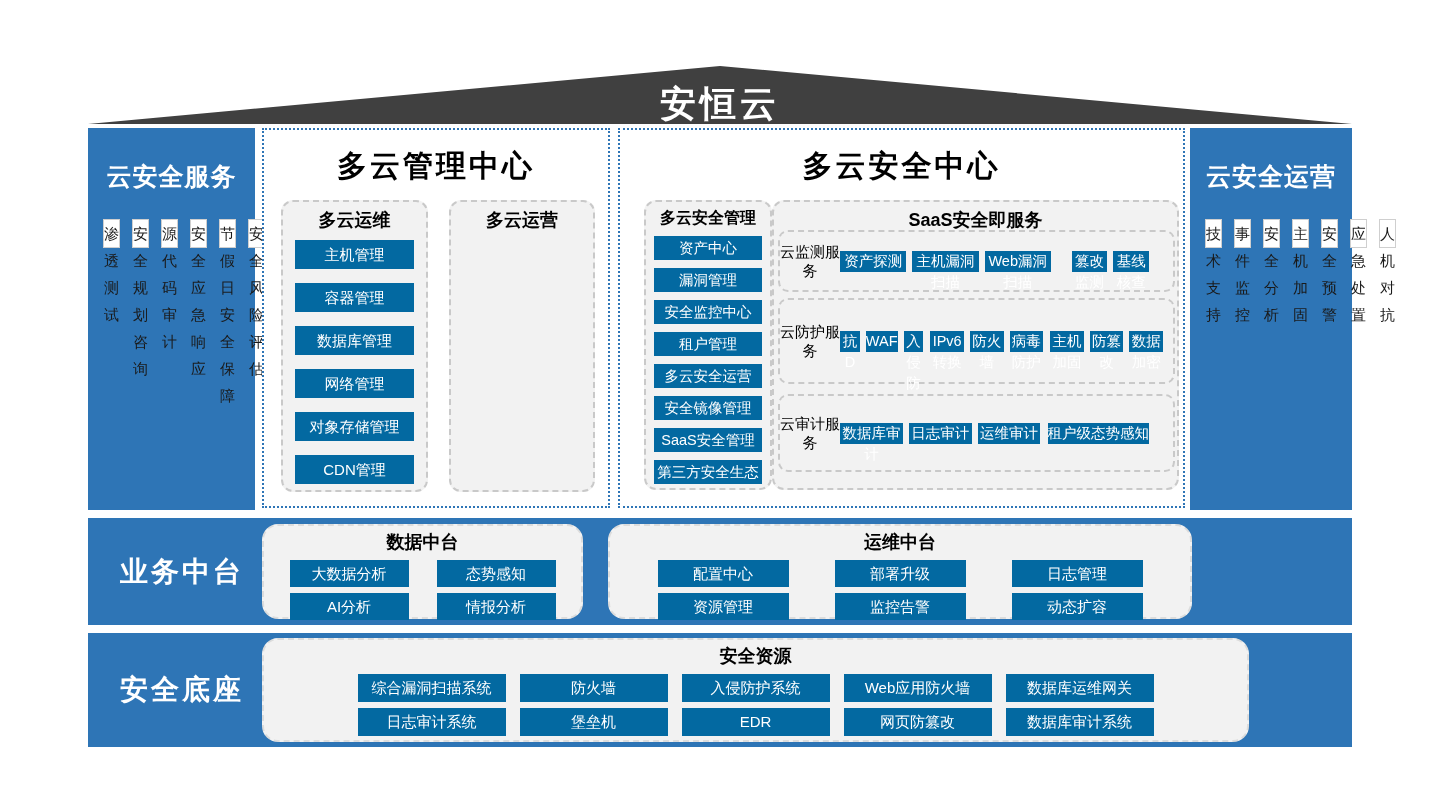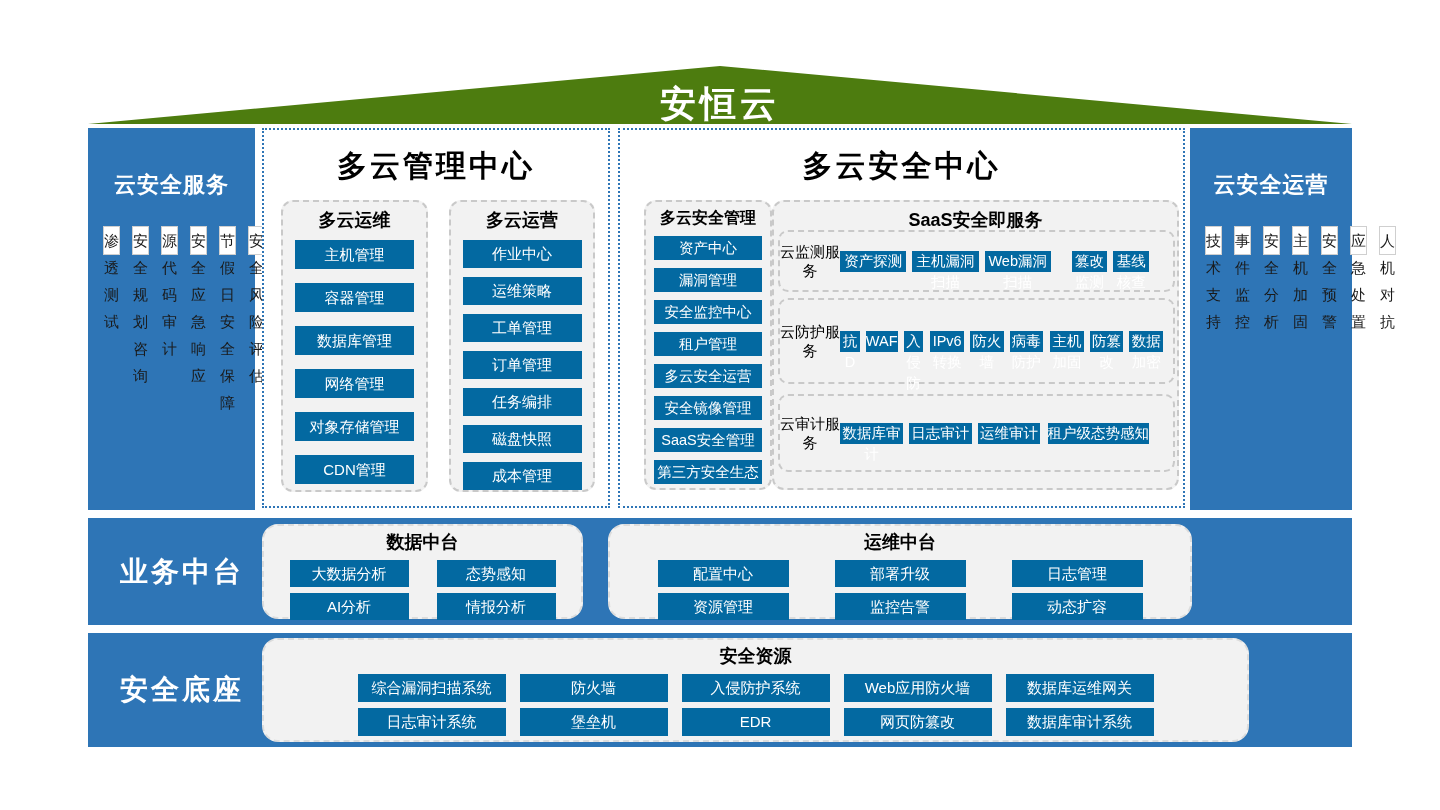--- a/index.html
+++ b/index.html
@@ -1,30 +1,30 @@
 <!DOCTYPE html>
 <html><head>
 <meta charset="utf-8">
 <style>
   * { margin:0; padding:0; box-sizing:border-box; }
   body { background:#fff; font-family:"Liberation Sans", sans-serif; }
   .stage { position:relative; width:1440px; height:810px; background:#fff; overflow:hidden; }
 
   
   .roof { position:absolute; left:88px; top:66px; width:1264px; height:58px;
-          background:#4d7c0f; clip-path:polygon(0 100%, 50% 0, 100% 100%); }
+          background:#404040; clip-path:polygon(0 100%, 50% 0, 100% 100%); }
   .roof-title { position:absolute; left:0; right:0; bottom:0; text-align:center;
           color:#fff; font-size:36px; font-weight:bold; letter-spacing:4px; line-height:40px; }
 
   
   .sidebar { position:absolute; top:128px; height:382px; background:#2E75B6; }
   #sb-left { left:88px; width:167px; }
   #sb-right { left:1190px; width:162px; }
-  .sidebar-title { color:#fff; font-size:22px; font-weight:bold; text-align:center;
-          margin-top:42px; letter-spacing:1px; }
+  .sidebar-title { color:#fff; font-size:25px; font-weight:bold; text-align:center;
+          margin-top:32px; letter-spacing:1px; }
   .sidebar-items { display:flex; flex-direction:row; gap:12px; margin:26px 15px 0; }
   .white-box { background:#fff; border:1px solid #cfcfcf; height:29px; line-height:27px;
           text-align:center; font-size:15px; color:#1a1a1a; }
 
   
   .center-box { position:absolute; top:128px; height:380px; background:#fff;
           border:2px dotted #2E75B6; }
   #mgmt-center { left:262px; width:348px; }
   #sec-center { left:618px; width:567px; }
   .center-title { text-align:center; font-size:30px; font-weight:bold; color:#000;
@@ -115,30 +115,20 @@
       <div class="blue-btn">主机管理</div>
           <div class="blue-btn">容器管理</div>
           <div class="blue-btn">数据库管理</div>
           <div class="blue-btn">网络管理</div>
           <div class="blue-btn">对象存储管理</div>
           <div class="blue-btn">CDN管理</div>
         </div>
     </div>
     <div class="gray-panel p-op2">
       <div class="panel-header">多云运营</div>
-      <div class="panel-items">
-
-      <div class="blue-btn">作业中心</div>
-          <div class="blue-btn">运维策略</div>
-          <div class="blue-btn">工单管理</div>
-          <div class="blue-btn">订单管理</div>
-          <div class="blue-btn">任务编排</div>
-          <div class="blue-btn">磁盘快照</div>
-          <div class="blue-btn">成本管理</div>
-        </div>
     </div>
   </div>
 
   <div class="center-box" id="sec-center">
     <div class="center-title">多云安全中心</div>
 
     <div class="gray-panel p-secmgmt">
       <div class="panel-header">多云安全管理</div>
       <div class="panel-items">
 

